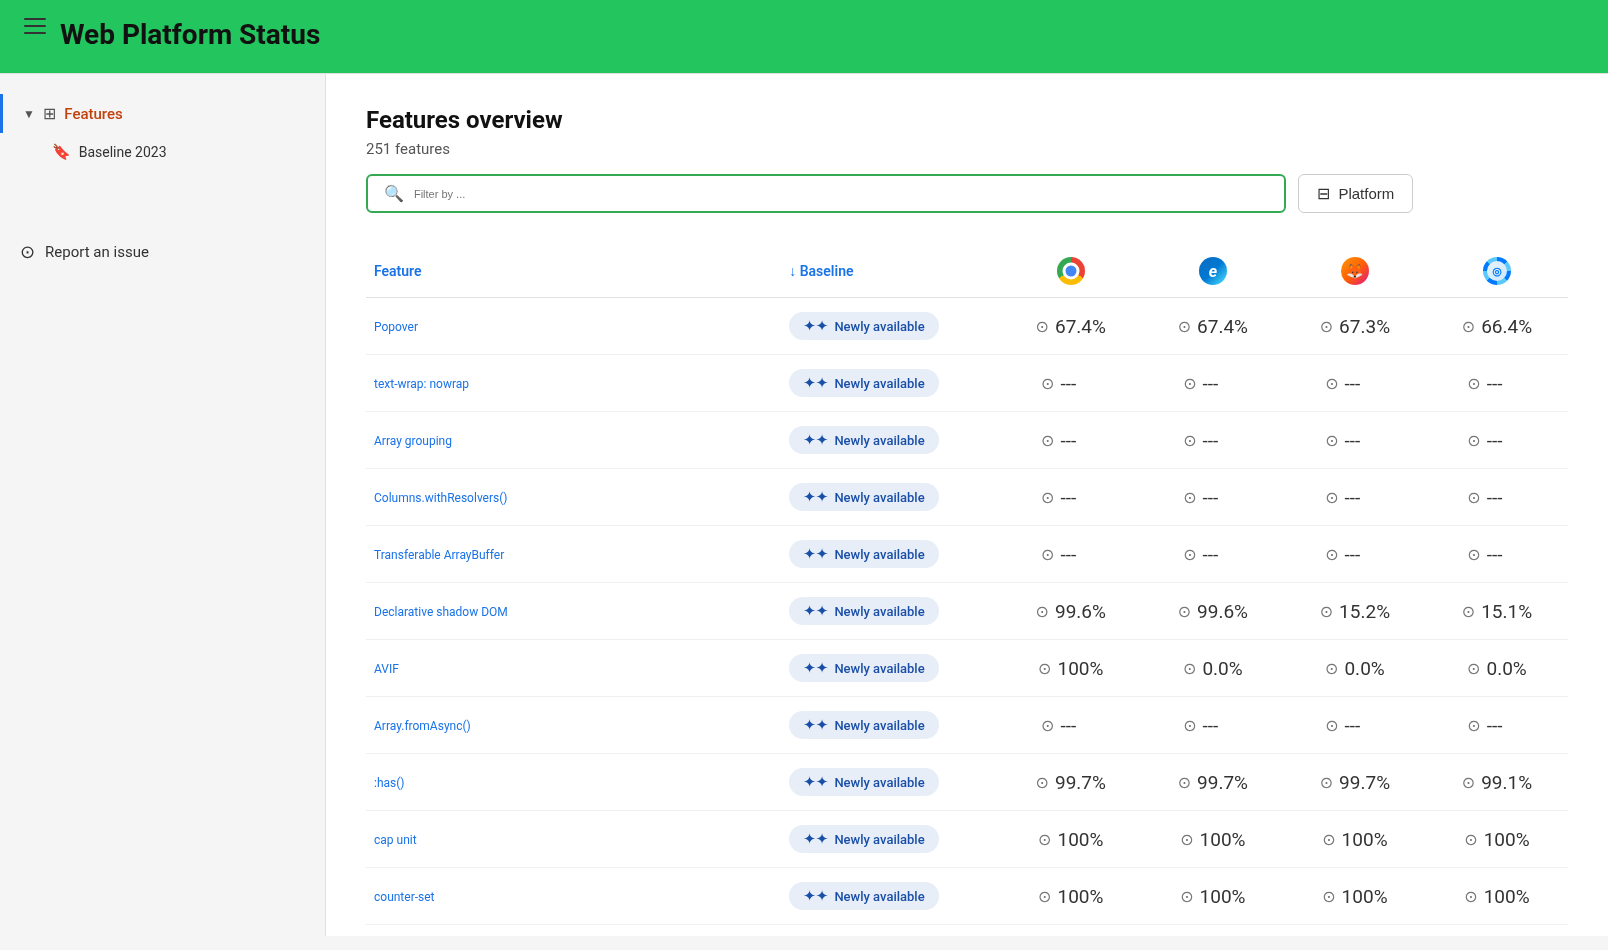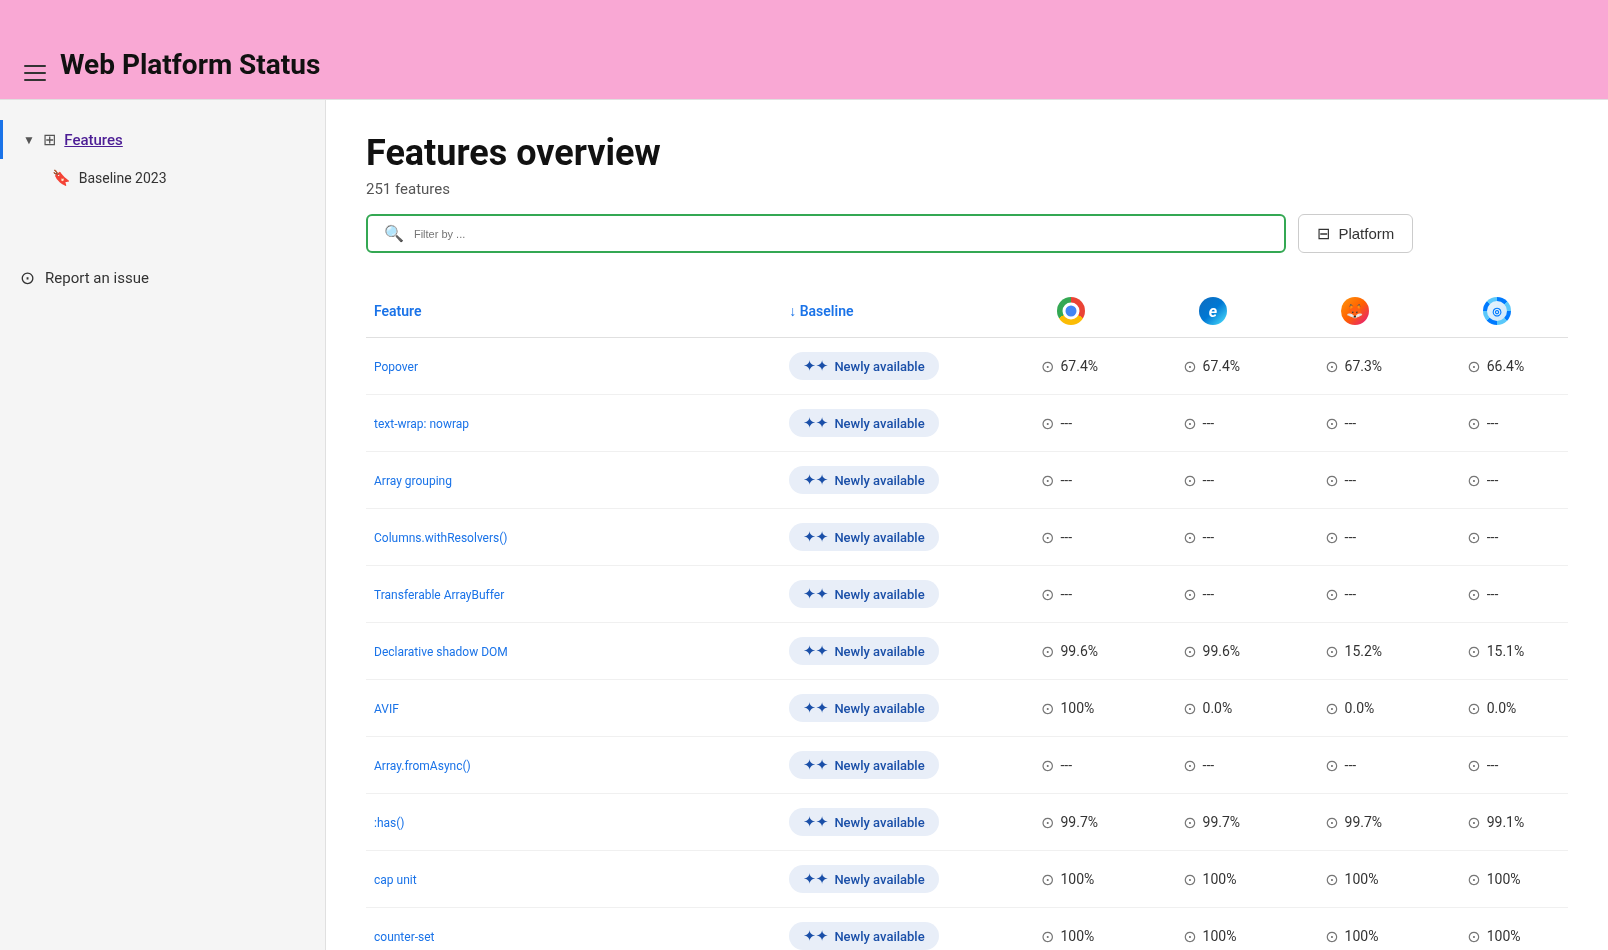--- a/index.html
+++ b/index.html
@@ -1,26 +1,26 @@
 <!DOCTYPE html>
 <html><head>
   <meta charset="utf-8">
   <style>
     * { box-sizing: border-box; margin: 0; padding: 0; }
     body { font-family: -apple-system, BlinkMacSystemFont, 'Segoe UI', Roboto, sans-serif; background: #f5f5f5; color: #222; }
 
     
     .header {
       display: flex;
-      align-items: flex-end;
+      align-items: flex-start;
       gap: 14px;
       padding: 18px 24px;
-      background: #f9a8d4;
+      background: #22c55e;
       border-bottom: 1px solid #e0e0e0;
-      height: 100px;
+      height: 74px;
     }
     .hamburger-icon { display: flex; flex-direction: column; gap: 5px; cursor: pointer; }
     .hamburger-icon span { display: block; width: 22px; height: 2px; background: #333; border-radius: 2px; }
     .header-title { font-size: 28px; font-weight: 700; color: #111; }
 
     
     .layout { display: flex; height: calc(950px - 88px); }
 
     
     .sidebar {
@@ -35,21 +35,21 @@
       align-items: center;
       gap: 8px;
       padding: 10px 20px;
       cursor: pointer;
       font-size: 15px;
       font-weight: 500;
       border-left: 3px solid #1a73e8;
     }
     .sidebar-features .chevron { font-size: 12px; color: #555; }
     .sidebar-features .icon { font-size: 16px; color: #555; }
-    .sidebar-features .label { color: #4c1d95; text-decoration: underline; }
+    .sidebar-features .label { color: #c2410c; }
 
     .sidebar-baseline {
       display: flex;
       align-items: center;
       gap: 8px;
       padding: 10px 20px 10px 52px;
       cursor: pointer;
       font-size: 14px;
       color: #333;
     }
@@ -67,21 +67,21 @@
     }
     .sidebar-report .gh-icon { font-size: 18px; }
 
     
     .main {
       flex: 1;
       background: #fff;
       padding: 32px 40px;
       overflow-y: auto;
     }
-    .page-title { font-size: 36px; font-weight: 700; color: #111; margin-bottom: 6px; }
+    .page-title { font-size: 24px; font-weight: 700; color: #111; margin-bottom: 6px; }
     .feature-count { font-size: 15px; color: #555; margin-bottom: 16px; }
 
     
     .filter-bar { display: flex; align-items: center; gap: 12px; margin-bottom: 32px; }
     .filter-input-wrap {
       display: flex;
       align-items: center;
       gap: 10px;
       border: 2px solid #34a853;
       border-radius: 6px;
@@ -151,21 +151,21 @@
     .newly-badge .sparkle { font-size: 15px; }
 
     .browser-cell {
       display: flex;
       align-items: center;
       gap: 6px;
       justify-content: center;
       white-space: nowrap;
     }
     .check-icon { color: #777; font-size: 16px; }
-    .pct { font-size: 14px; color: #333; min-width: 40px; }
+    .pct { font-size: 19px; color: #333; min-width: 40px; }
 
     
     .chrome-icon {
       width: 28px; height: 28px;
       border-radius: 50%;
       background: conic-gradient(#ea4335 0 120deg, #fbbc05 120deg 240deg, #34a853 240deg 360deg);
       position: relative;
       display: inline-block;
     }
     .chrome-icon::after {

